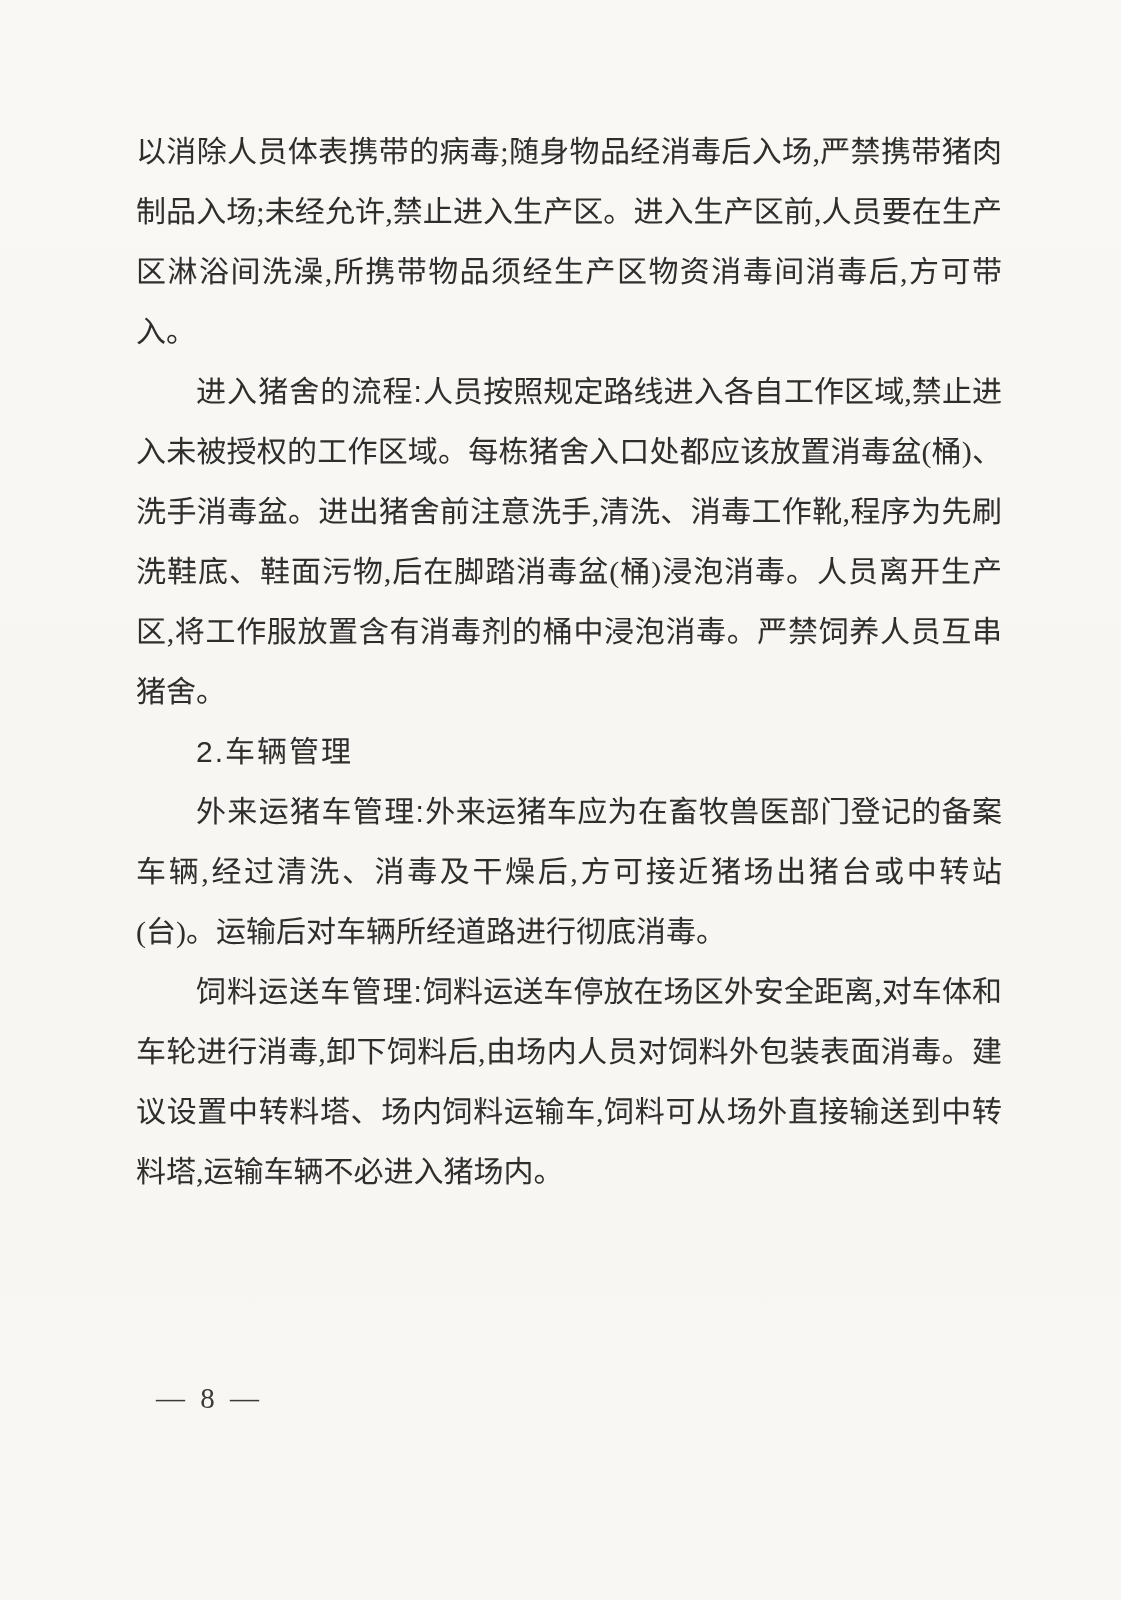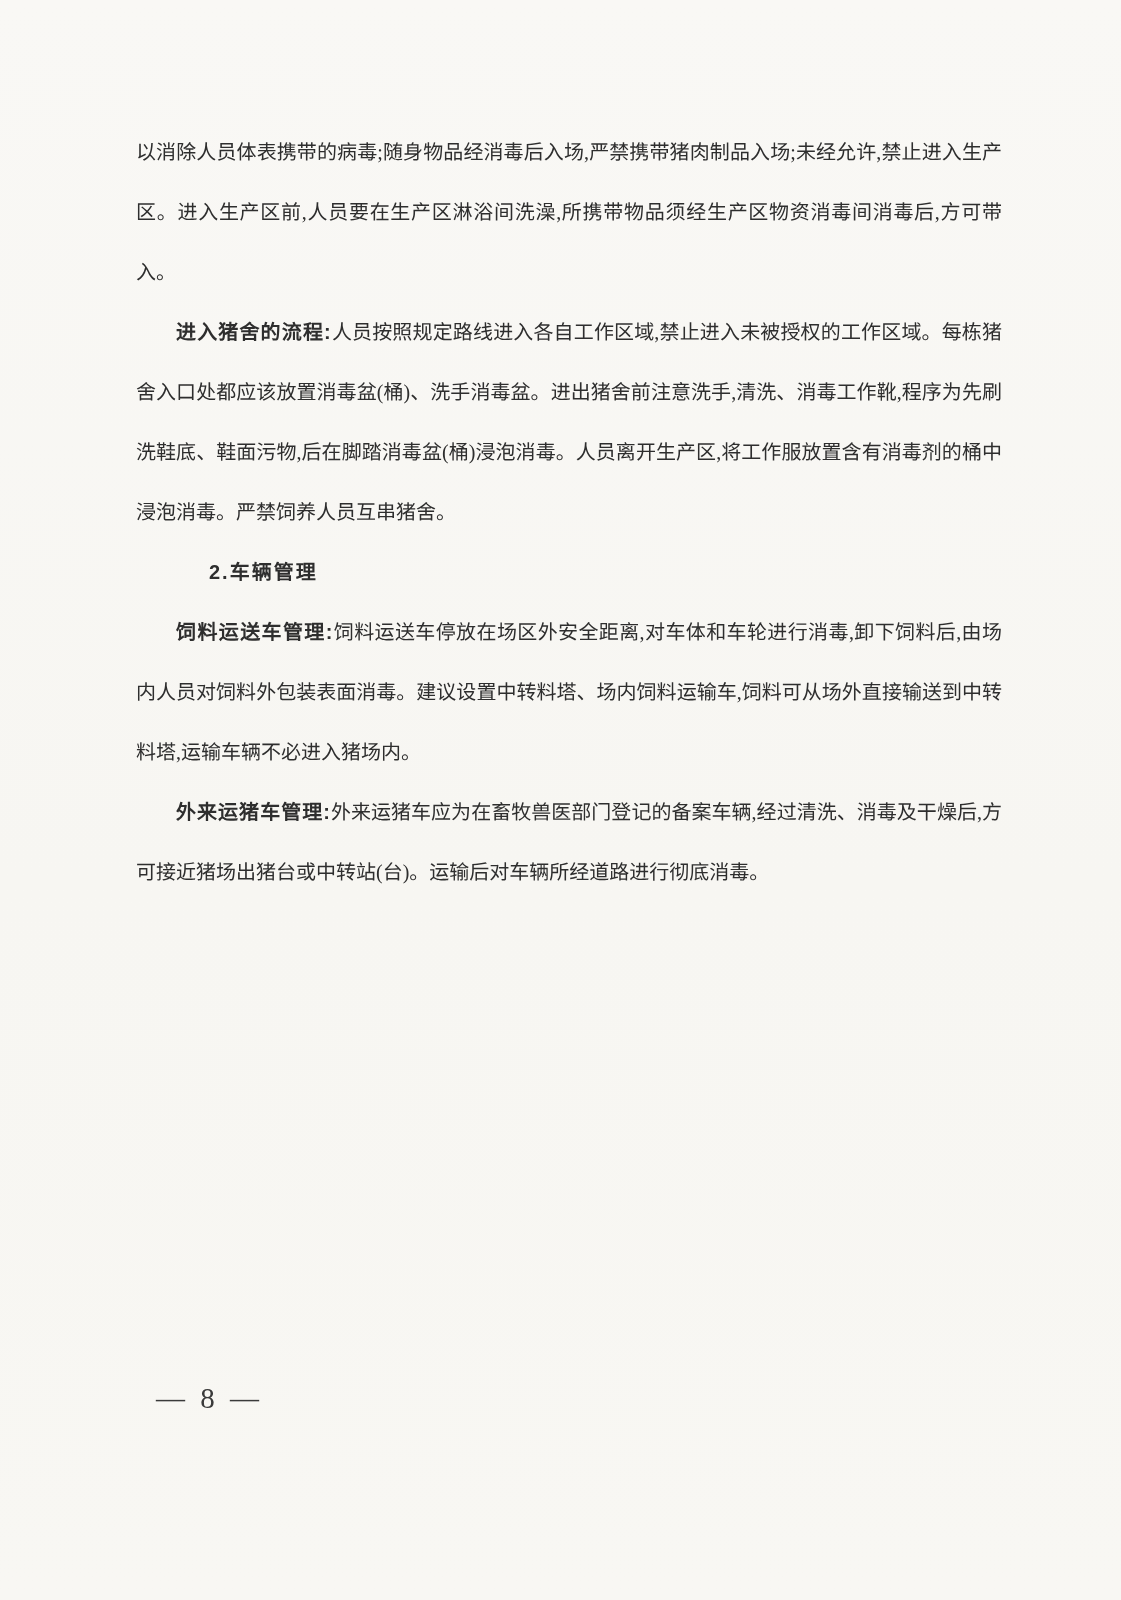--- a/index.html
+++ b/index.html
@@ -14,36 +14,36 @@
     width: 1121px;
     height: 1600px;
     background: linear-gradient(180deg, #f9f8f5 0%, #f7f6f2 55%, #f8f7f3 100%);
     overflow: hidden;
   }
   .content {
     position: absolute;
     left: 136px;
     top: 122px;
     width: 866px;
-    font-size: 20px;
+    font-size: 30px;
     line-height: 60px;
     color: #2e2e2e;
     text-align: justify;
   }
   .para {
     margin: 0;
     text-indent: 2em;
   }
   .para.no-indent { text-indent: 0; }
   .lead {
-    font-weight: 700;
+    font-weight: 400;
     font-family: "Liberation Sans", "DejaVu Sans", sans-serif;
     letter-spacing: 1px;
   }
-  .heading .lead { letter-spacing: 2px; margin-left: 33px; }
+  .heading .lead { letter-spacing: 2px; }
   .page-number {
     position: absolute;
     left: 156px;
     top: 1382px;
     font-size: 29px;
     color: #3a3a3a;
     letter-spacing: 4px;
     font-family: "Liberation Serif", "DejaVu Serif", serif;
   }
 </style>
@@ -53,20 +53,20 @@
 <div class="page">
   <div class="content">
 
     <p class="para no-indent"><span class="body-text">以消除人员体表携带的病毒;随身物品经消毒后入场,严禁携带猪肉制品入场;未经允许,禁止进入生产区。进入生产区前,人员要在生产区淋浴间洗澡,所携带物品须经生产区物资消毒间消毒后,方可带入。</span></p>
 
     <p class="para"><span class="lead">进入猪舍的流程:</span><span class="body-text">人员按照规定路线进入各自工作区域,禁止进入未被授权的工作区域。每栋猪舍入口处都应该放置消毒盆(桶)、洗手消毒盆。进出猪舍前注意洗手,清洗、消毒工作靴,程序为先刷洗鞋底、鞋面污物,后在脚踏消毒盆(桶)浸泡消毒。人员离开生产区,将工作服放置含有消毒剂的桶中浸泡消毒。严禁饲养人员互串猪舍。</span></p>
 
     <p class="para heading"><span class="lead">2.车辆管理</span></p>
 
 
+    <p class="para"><span class="lead">外来运猪车管理:</span><span class="body-text">外来运猪车应为在畜牧兽医部门登记的备案车辆,经过清洗、消毒及干燥后,方可接近猪场出猪台或中转站(台)。运输后对车辆所经道路进行彻底消毒。</span></p>
+
     <p class="para"><span class="lead">饲料运送车管理:</span><span class="body-text">饲料运送车停放在场区外安全距离,对车体和车轮进行消毒,卸下饲料后,由场内人员对饲料外包装表面消毒。建议设置中转料塔、场内饲料运输车,饲料可从场外直接输送到中转料塔,运输车辆不必进入猪场内。</span></p>
-
-    <p class="para"><span class="lead">外来运猪车管理:</span><span class="body-text">外来运猪车应为在畜牧兽医部门登记的备案车辆,经过清洗、消毒及干燥后,方可接近猪场出猪台或中转站(台)。运输后对车辆所经道路进行彻底消毒。</span></p>
 
   </div>
 
   <div class="page-number">— 8 —</div>
 </div>
 
 </body></html>

